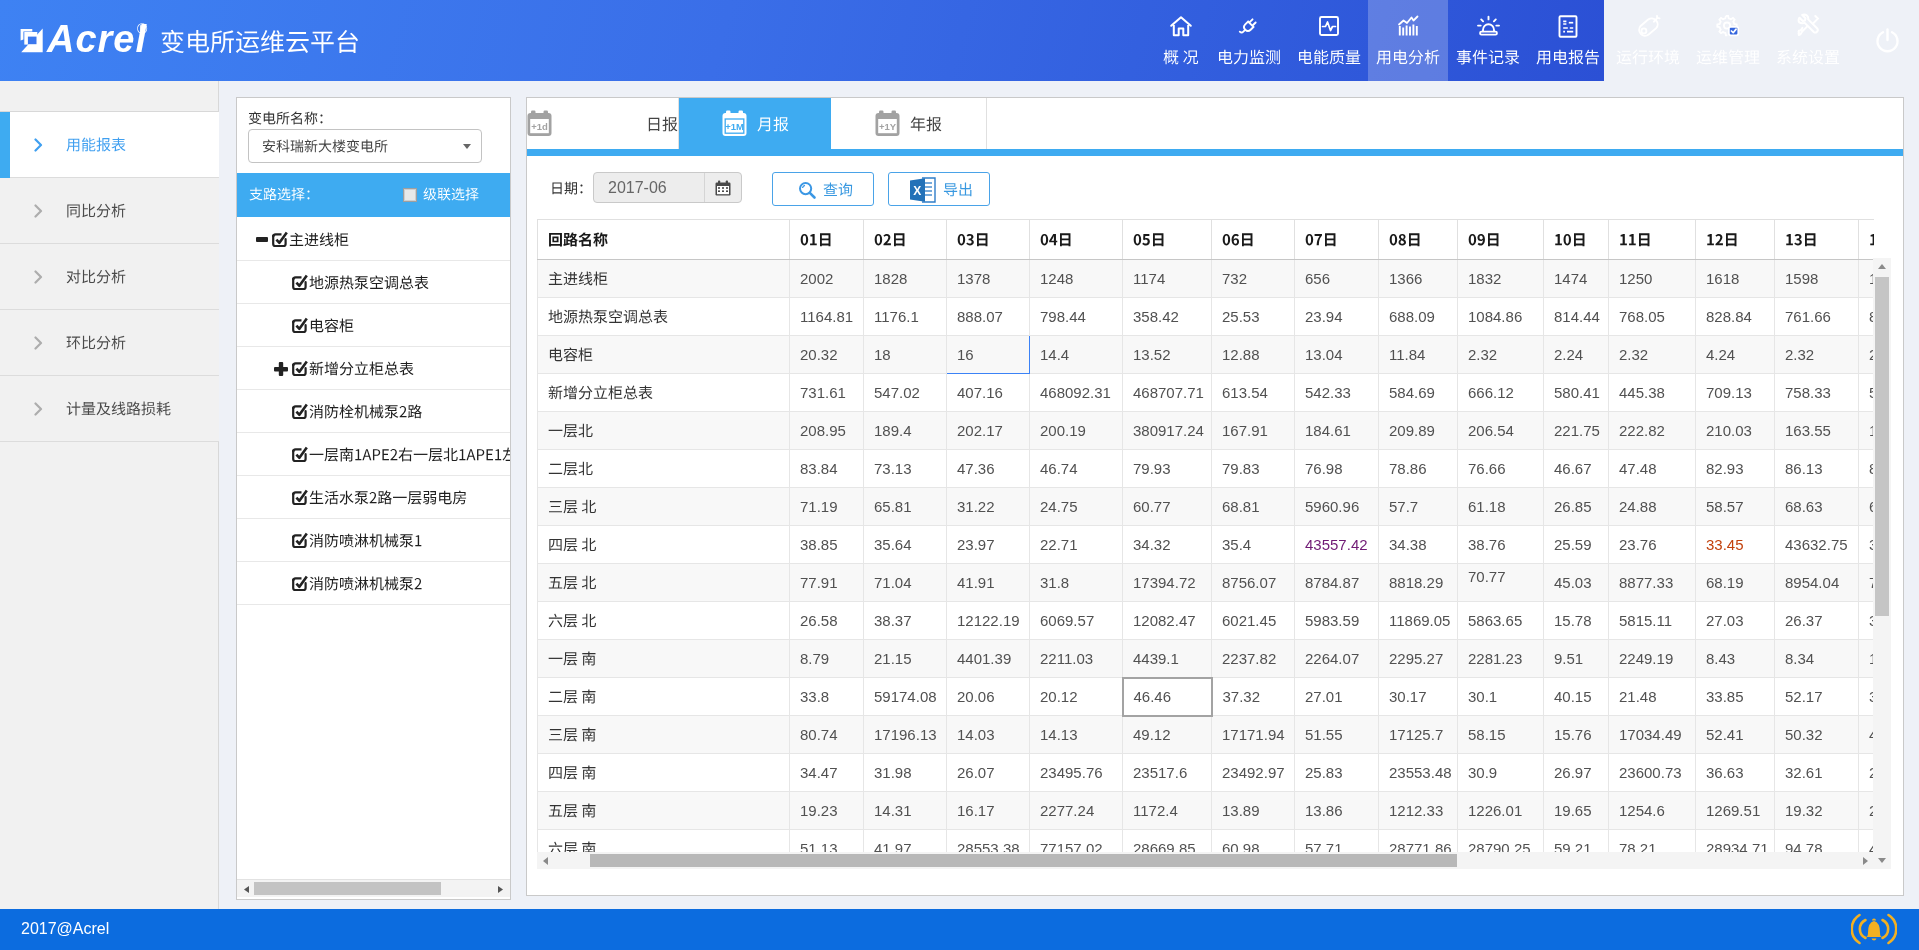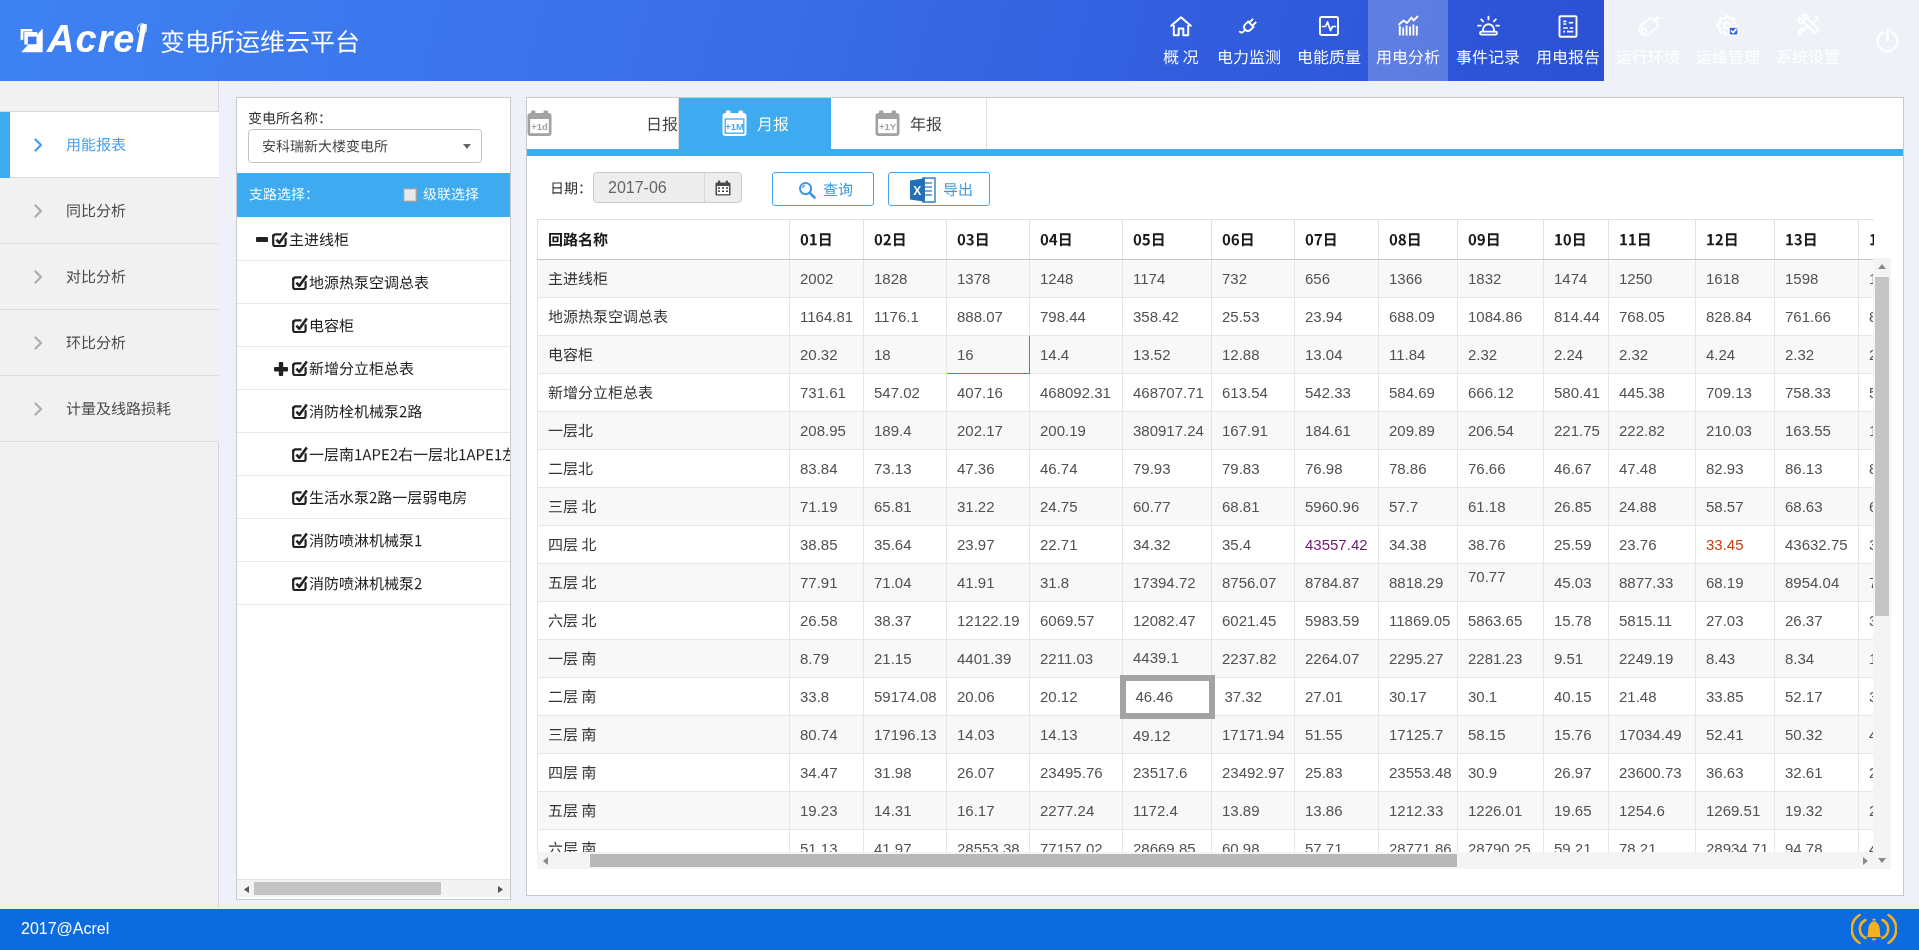--- a/index.html
+++ b/index.html
@@ -1131,21 +1131,21 @@
                 <use href="#r4E8C" x="0"></use>
                 <use href="#r5C42" x="1000"></use>
                 <use href="#r20" x="2000"></use>
                 <use href="#r5357" x="2224"></use>
               </svg>
             </td>
             <td style="border:1px solid #e6e6e6;padding:0 0 0 10px;font-size:15px;color:#515151">33.8</td>
             <td style="border:1px solid #e6e6e6;padding:0 0 0 10px;font-size:15px;color:#515151">59174.08</td>
             <td style="border:1px solid #e6e6e6;padding:0 0 0 10px;font-size:15px;color:#515151">20.06</td>
             <td style="border:1px solid #e6e6e6;padding:0 0 0 10px;font-size:15px;color:#515151">20.12</td>
-            <td style="border:6px solid #a3a3a3;padding:0 0 0 10px;font-size:15px;color:#515151">46.46</td>
+            <td style="border:2px solid #a3a3a3;padding:0 0 0 10px;font-size:15px;color:#515151">46.46</td>
             <td style="border:1px solid #e6e6e6;padding:0 0 0 10px;font-size:15px;color:#515151">37.32</td>
             <td style="border:1px solid #e6e6e6;padding:0 0 0 10px;font-size:15px;color:#515151">27.01</td>
             <td style="border:1px solid #e6e6e6;padding:0 0 0 10px;font-size:15px;color:#515151">30.17</td>
             <td style="border:1px solid #e6e6e6;padding:0 0 0 10px;font-size:15px;color:#515151">30.1</td>
             <td style="border:1px solid #e6e6e6;padding:0 0 0 10px;font-size:15px;color:#515151">40.15</td>
             <td style="border:1px solid #e6e6e6;padding:0 0 0 10px;font-size:15px;color:#515151">21.48</td>
             <td style="border:1px solid #e6e6e6;padding:0 0 0 10px;font-size:15px;color:#515151">33.85</td>
             <td style="border:1px solid #e6e6e6;padding:0 0 0 10px;font-size:15px;color:#515151">52.17</td>
             <td style="border:1px solid #e6e6e6;padding:0 0 0 10px;font-size:15px;color:#515151">38.4</td>
           </tr>

